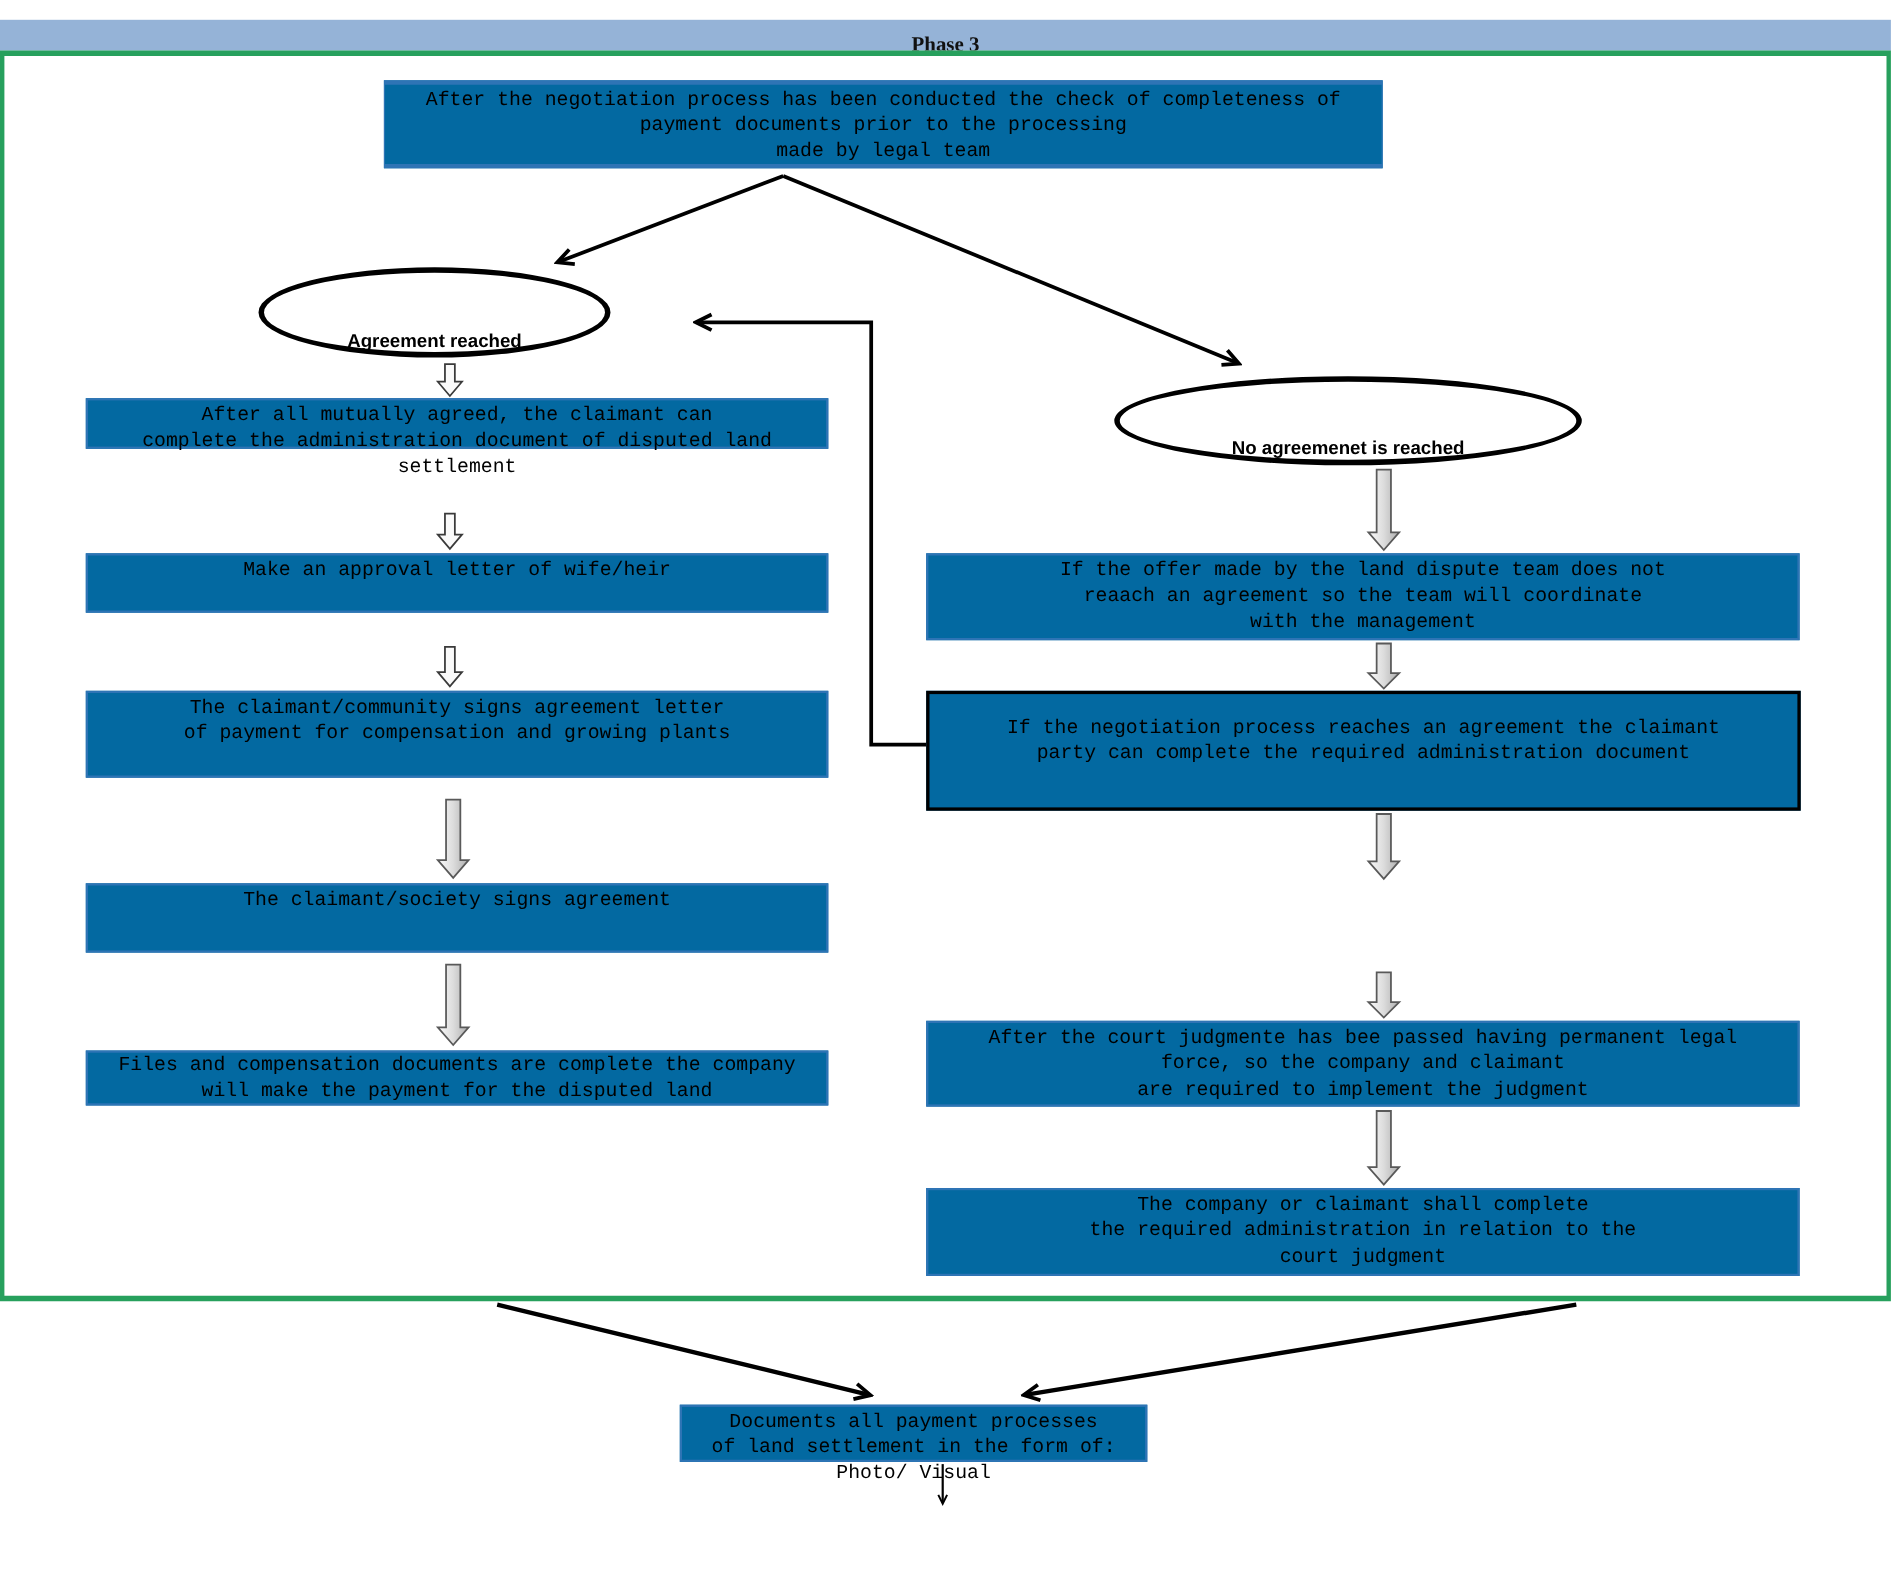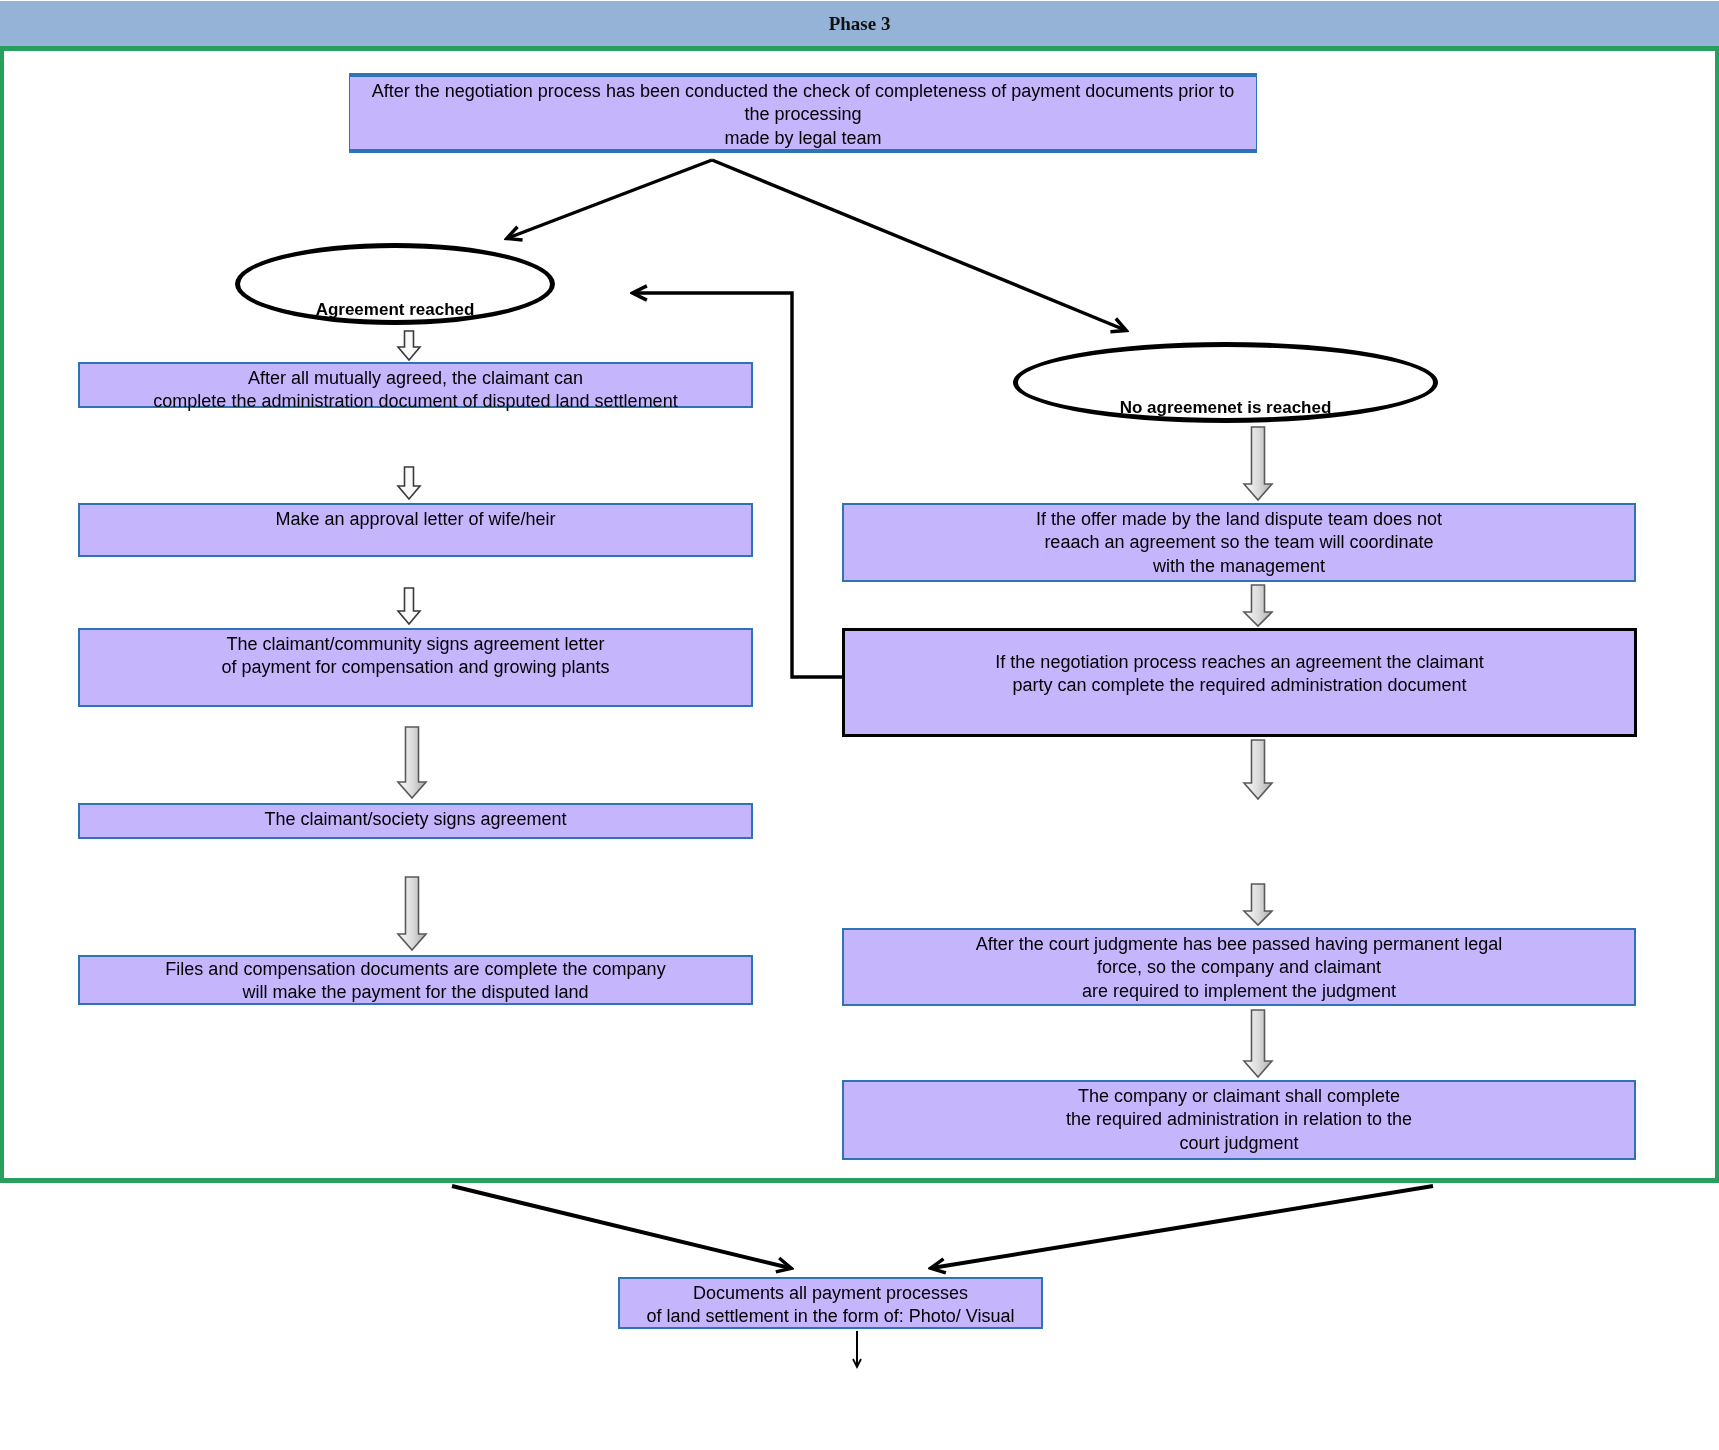--- a/index.html
+++ b/index.html
@@ -1,24 +1,24 @@
 <!DOCTYPE html>
 <html><head>
 <meta charset="utf-8">
 <style>
   html,body{margin:0;padding:0;background:#fff;}
   #stage{position:relative;width:1719px;height:1450px;background:#ffffff;overflow:hidden;}
-  #phase-header{position:absolute;left:0;top:1px;width:1719px;height:46px;background:#95B3D7;
+  #phase-header{position:absolute;left:0;top:18px;width:1719px;height:46px;background:#95B3D7;
     display:flex;align-items:center;justify-content:center;}
   #phase-header .title{font-family:"Liberation Serif",serif;font-weight:bold;font-size:19px;color:#111;}
   #flow-frame{position:absolute;left:0;top:46px;width:1719px;height:1137px;box-sizing:border-box;
     border-top:5px solid #27A05D;border-bottom:5px solid #27A05D;
     border-left:4px solid #27A05D;border-right:4px solid #27A05D;background:#fff;}
-  .node{position:absolute;box-sizing:border-box;background:#c4b5fd;color:#000;
-    font-family:Liberation Sans, sans-serif;font-size:18px;line-height:1.3;
+  .node{position:absolute;box-sizing:border-box;background:#0369a1;color:#000;
+    font-family:Liberation Mono, monospace;font-size:18px;line-height:1.3;
     text-align:center;white-space:pre-line;padding:3px 8px 0 8px;}
   .blue{border:2px solid #2E74B5;}
   .blk{border:3px solid #000;}
   .topbox{border:1px solid #2E74B5;border-top-width:4px;border-bottom-width:4px;}
   .ellipse{position:absolute;box-sizing:border-box;border:5px solid #000;border-radius:50%;background:#fff;
     display:flex;align-items:flex-end;justify-content:center;
     font-family:"Liberation Sans",sans-serif;font-weight:bold;font-size:17px;color:#000;text-align:center;}
   #overlay{position:absolute;left:0;top:0;width:1719px;height:1450px;pointer-events:none;}
 </style>
 </head>
@@ -40,21 +40,21 @@
   </div>
   <div class="ellipse" style="left:1013px;top:342px;width:425px;height:81px;">
     <span>No agreemenet is reached</span>
   </div>
 
   <div class="node blue" style="left:78px;top:362px;width:675px;height:46px;">After all mutually agreed, the claimant can
 complete the administration document of disputed land settlement</div>
   <div class="node blue" style="left:78px;top:503px;width:675px;height:54px;">Make an approval letter of wife/heir</div>
   <div class="node blue" style="left:78px;top:628px;width:675px;height:79px;">The claimant/community signs agreement letter
 of payment for compensation and growing plants</div>
-  <div class="node blue" style="left:78px;top:803px;width:675px;height:36px;">The claimant/society signs agreement</div>
+  <div class="node blue" style="left:78px;top:803px;width:675px;height:63px;">The claimant/society signs agreement</div>
   <div class="node blue" style="left:78px;top:955px;width:675px;height:50px;padding-top:1px;">Files and compensation documents are complete the company
 will make the payment for the disputed land</div>
 
   <div class="node blue" style="left:842px;top:503px;width:794px;height:79px;">If the offer made by the land dispute team does not
 reaach an agreement so the team will coordinate
 with the management</div>
   <div class="node blk" style="left:842px;top:628px;width:795px;height:109px;padding-top:20px;">If the negotiation process reaches an agreement the claimant
 party can complete the required administration document</div>
   <div class="node blue" style="left:842px;top:928px;width:794px;height:78px;">After the court judgmente has bee passed having permanent legal
 force, so the company and claimant

